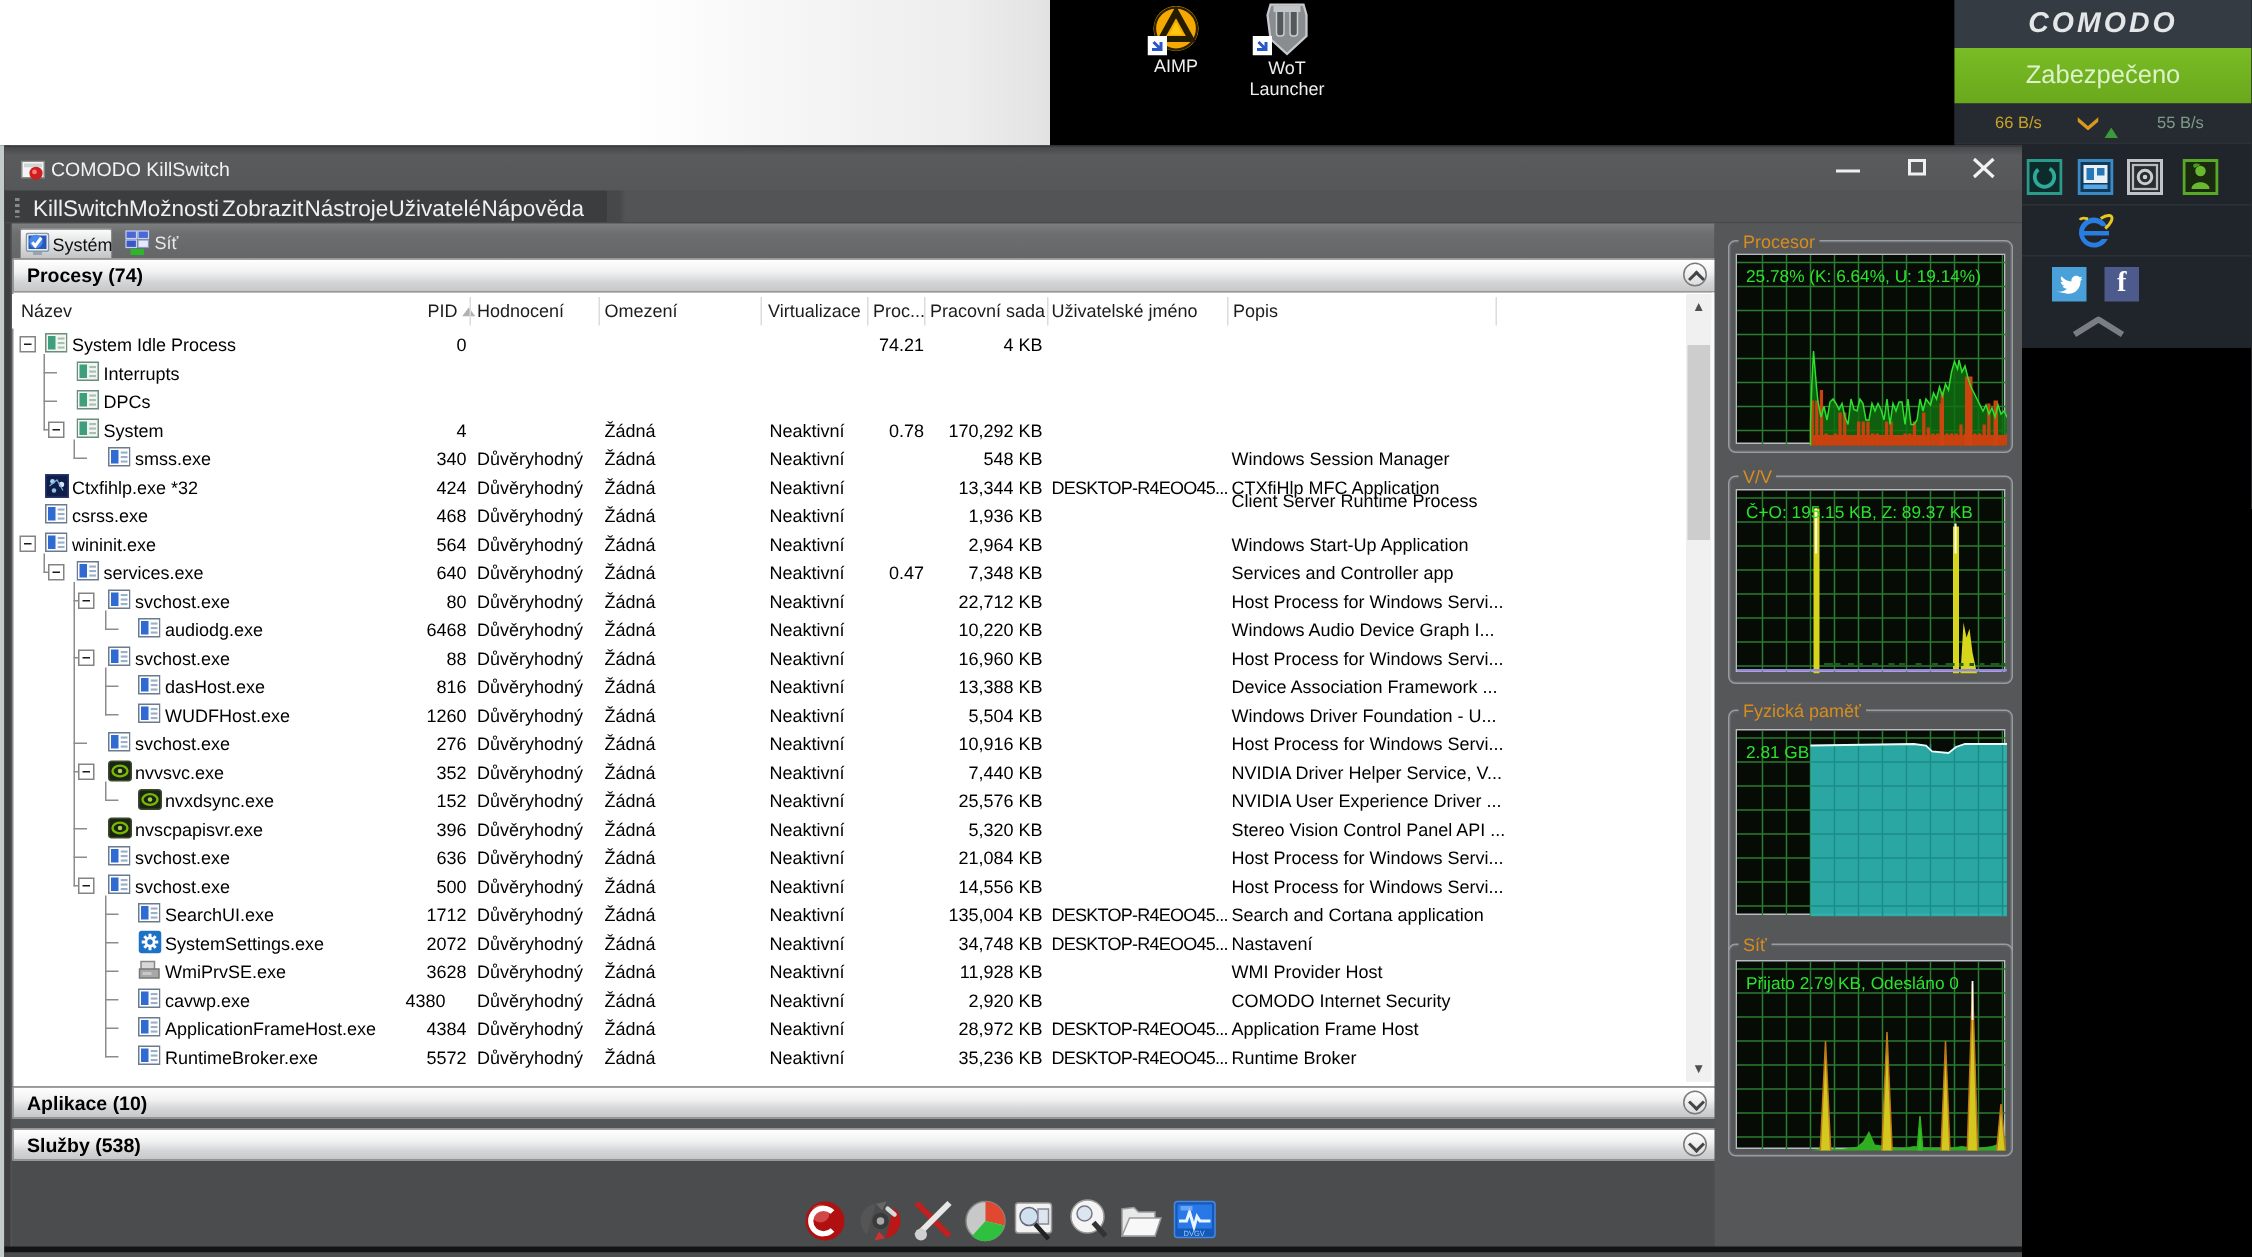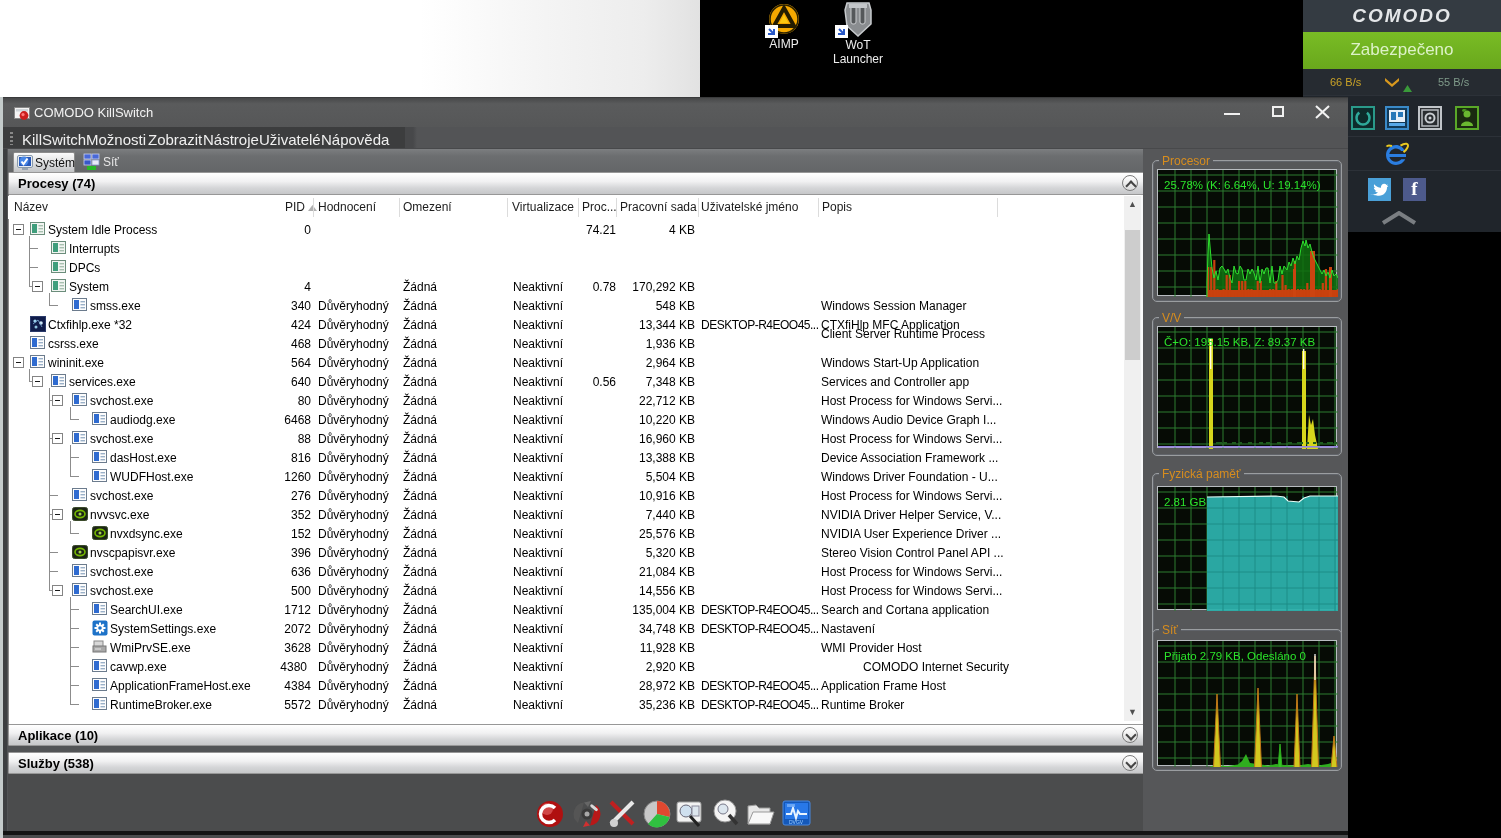--- a/index.html
+++ b/index.html
@@ -346,21 +346,21 @@
       <rect x="2" y="3" width="5" height="9" fill="#2f6bd0"></rect>
       <rect x="8.5" y="4" width="4.5" height="1.4" fill="#9ab0c8"></rect>
       <rect x="8.5" y="7" width="4.5" height="1.4" fill="#9ab0c8"></rect>
       <rect x="8.5" y="10" width="4.5" height="1.4" fill="#9ab0c8"></rect>
     </svg></div>
 <div class="rt" style="left:69px;top:375px">services.exe</div>
 <div class="rt rr" style="left:230px;top:375px;width:81px">640</div>
 <div class="rt" style="left:318px;top:375px">Důvěryhodný</div>
 <div class="rt" style="left:403px;top:375px">Žádná</div>
 <div class="rt" style="left:513px;top:375px">Neaktivní</div>
-<div class="rt rr" style="left:560px;top:375px;width:56px">0.56</div>
+<div class="rt rr" style="left:560px;top:375px;width:56px">0.47</div>
 <div class="rt rr" style="left:600px;top:375px;width:95px">7,348 KB</div>
 <div class="rt" style="left:821px;top:375px">Services and Controller app</div>
 <div class="tl" style="left:49px;top:400px;width:9px;height:1px"></div>
 <div class="ebox" style="left:52px;top:395px"></div>
 <div class="ric" style="left:72px;top:392px"><svg width="15" height="15" viewBox="0 0 15 15">
       <rect x="0.5" y="1.5" width="14" height="12" fill="#fdfdfd" stroke="#6b7b8d"></rect>
       <rect x="2" y="3" width="5" height="9" fill="#2f6bd0"></rect>
       <rect x="8.5" y="4" width="4.5" height="1.4" fill="#9ab0c8"></rect>
       <rect x="8.5" y="7" width="4.5" height="1.4" fill="#9ab0c8"></rect>
       <rect x="8.5" y="10" width="4.5" height="1.4" fill="#9ab0c8"></rect>
@@ -570,26 +570,26 @@
 <div class="rt" style="left:821px;top:641px">WMI Provider Host</div>
 <div class="tl" style="left:70px;top:666px;width:9px;height:1px"></div>
 <div class="ric" style="left:92px;top:658px"><svg width="15" height="15" viewBox="0 0 15 15">
       <rect x="0.5" y="1.5" width="14" height="12" fill="#fdfdfd" stroke="#6b7b8d"></rect>
       <rect x="2" y="3" width="5" height="9" fill="#2f6bd0"></rect>
       <rect x="8.5" y="4" width="4.5" height="1.4" fill="#9ab0c8"></rect>
       <rect x="8.5" y="7" width="4.5" height="1.4" fill="#9ab0c8"></rect>
       <rect x="8.5" y="10" width="4.5" height="1.4" fill="#9ab0c8"></rect>
     </svg></div>
 <div class="rt" style="left:110px;top:660px">cavwp.exe</div>
-<div class="rt rr" style="left:226px;top:660px;width:81px">4380</div>
+<div class="rt rr" style="left:216px;top:660px;width:81px">4380</div>
 <div class="rt" style="left:318px;top:660px">Důvěryhodný</div>
 <div class="rt" style="left:403px;top:660px">Žádná</div>
 <div class="rt" style="left:513px;top:660px">Neaktivní</div>
 <div class="rt rr" style="left:600px;top:660px;width:95px">2,920 KB</div>
-<div class="rt" style="left:863px;top:660px">COMODO Internet Security</div>
+<div class="rt" style="left:821px;top:660px">COMODO Internet Security</div>
 <div class="tl" style="left:70px;top:685px;width:9px;height:1px"></div>
 <div class="ric" style="left:92px;top:677px"><svg width="15" height="15" viewBox="0 0 15 15">
       <rect x="0.5" y="1.5" width="14" height="12" fill="#fdfdfd" stroke="#6b7b8d"></rect>
       <rect x="2" y="3" width="5" height="9" fill="#2f6bd0"></rect>
       <rect x="8.5" y="4" width="4.5" height="1.4" fill="#9ab0c8"></rect>
       <rect x="8.5" y="7" width="4.5" height="1.4" fill="#9ab0c8"></rect>
       <rect x="8.5" y="10" width="4.5" height="1.4" fill="#9ab0c8"></rect>
     </svg></div>
 <div class="rt" style="left:110px;top:679px">ApplicationFrameHost.exe</div>
 <div class="rt rr" style="left:230px;top:679px;width:81px">4384</div>

